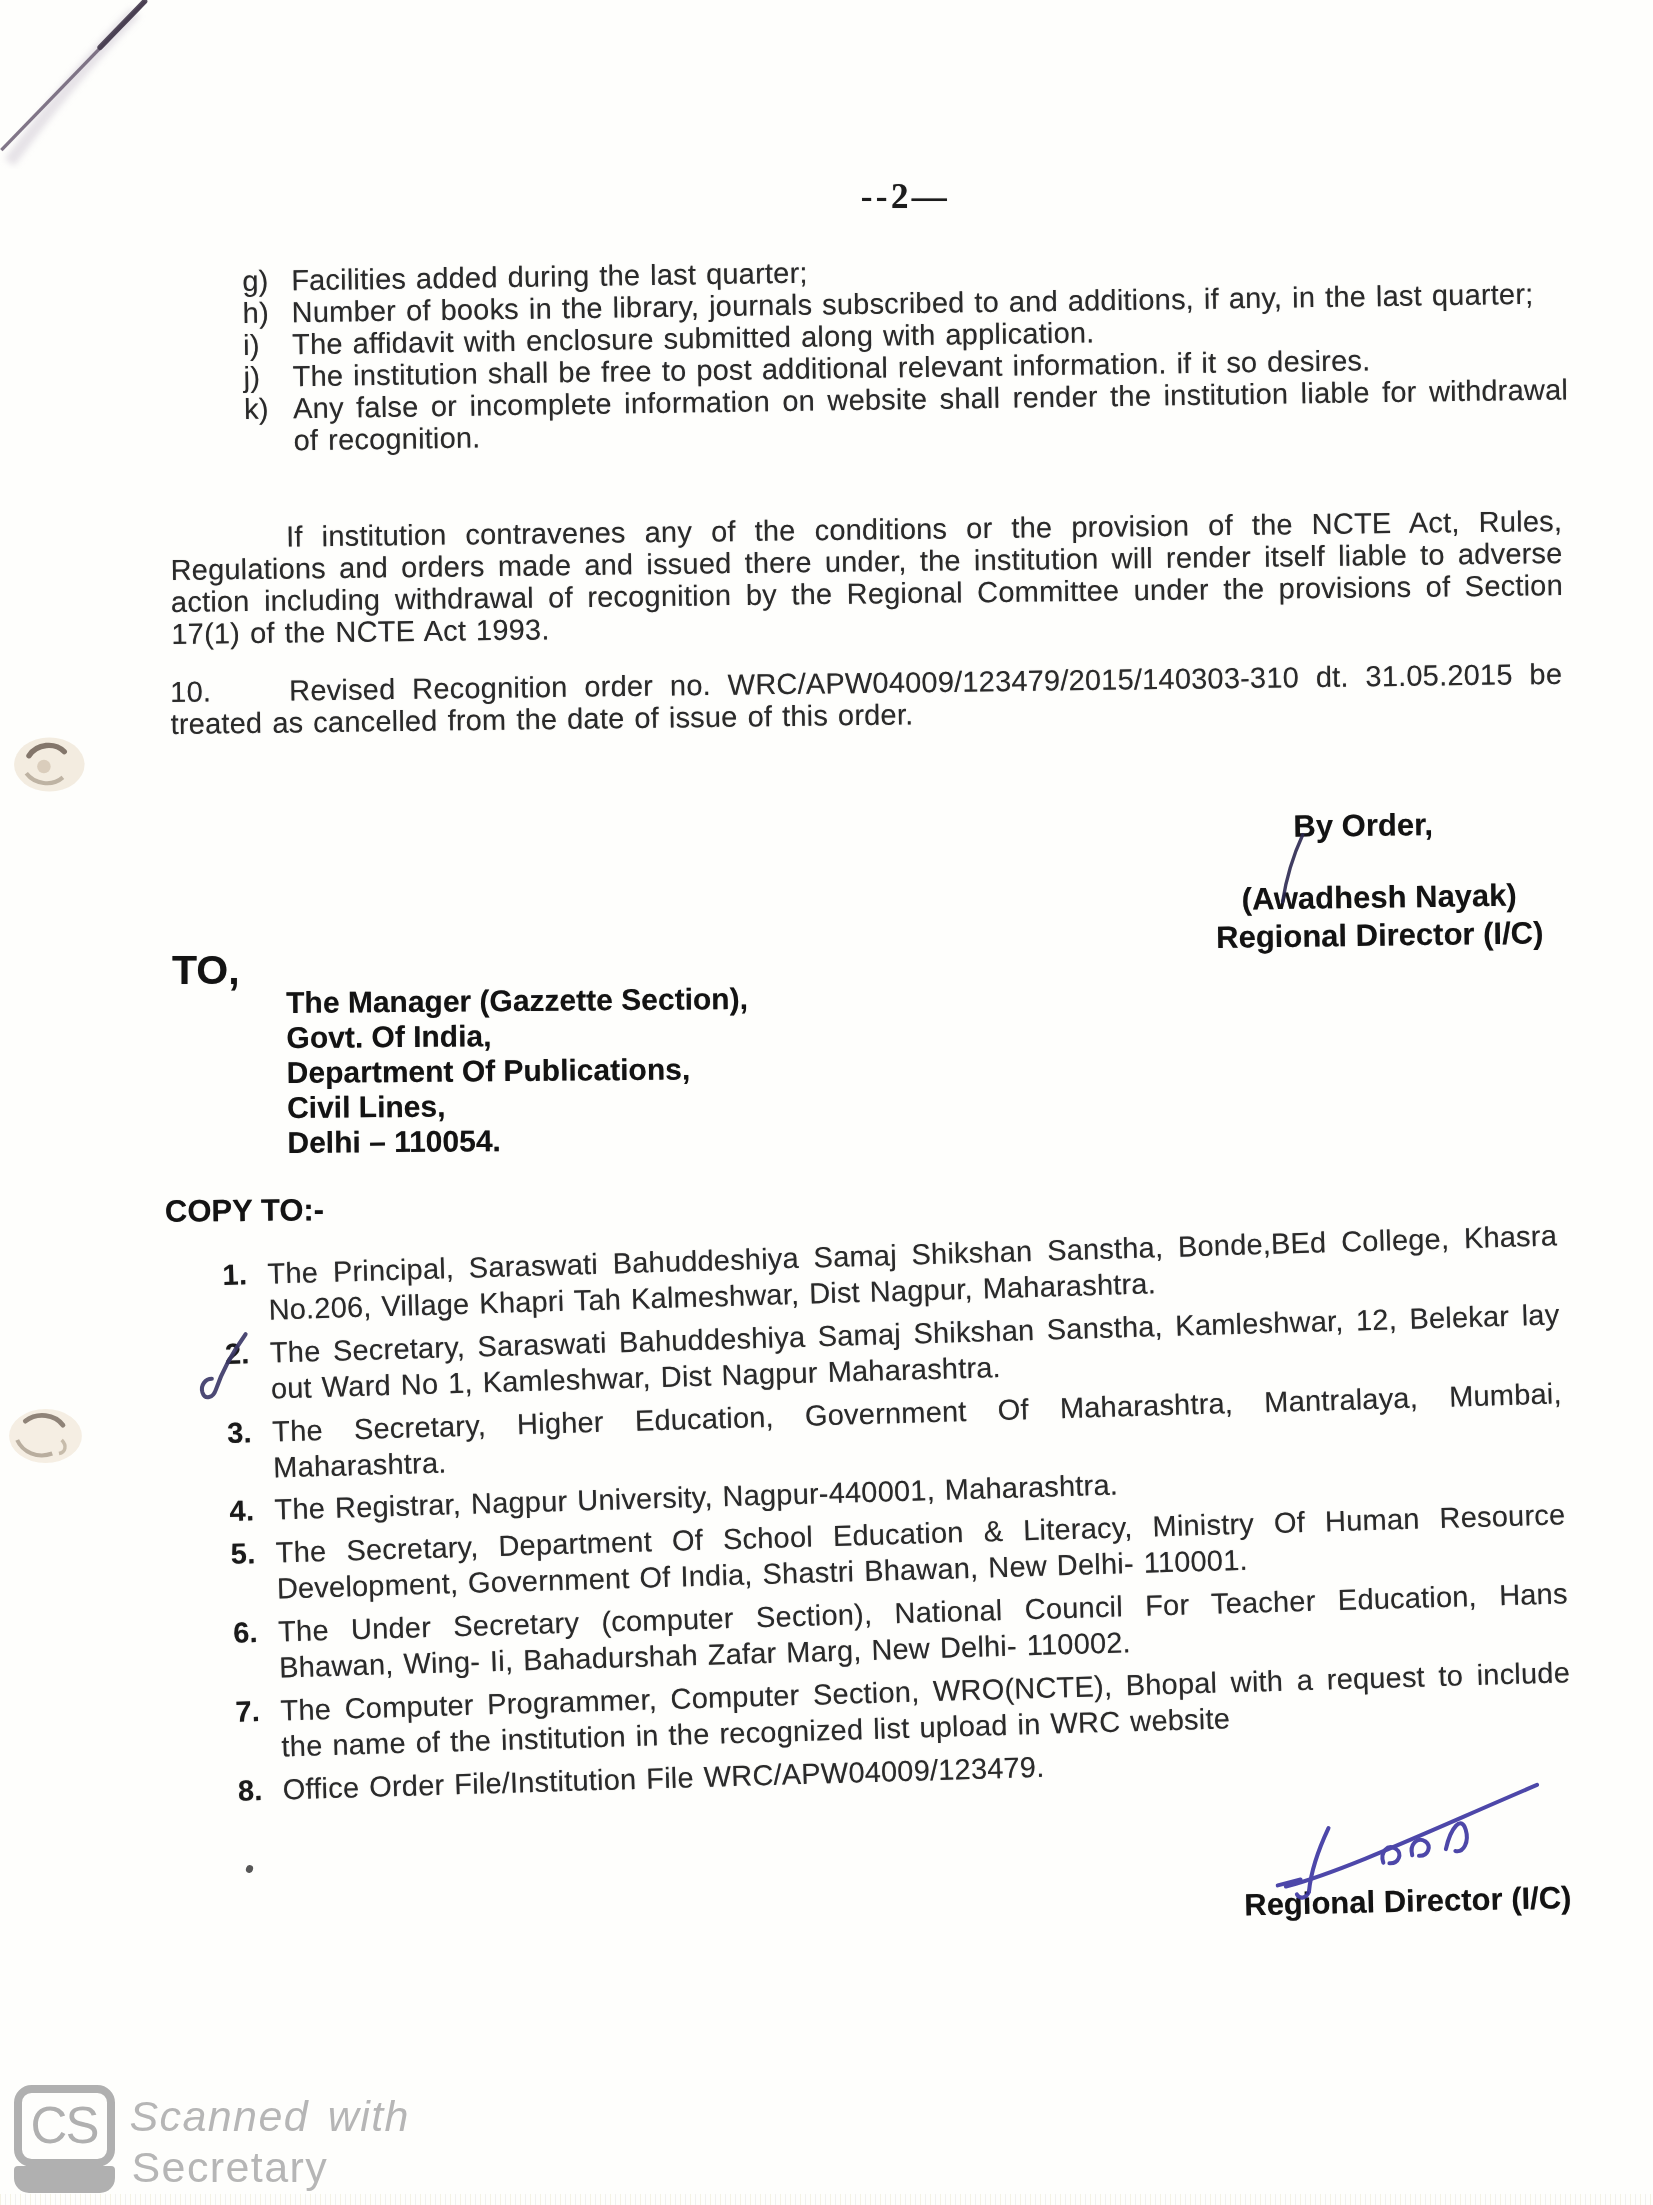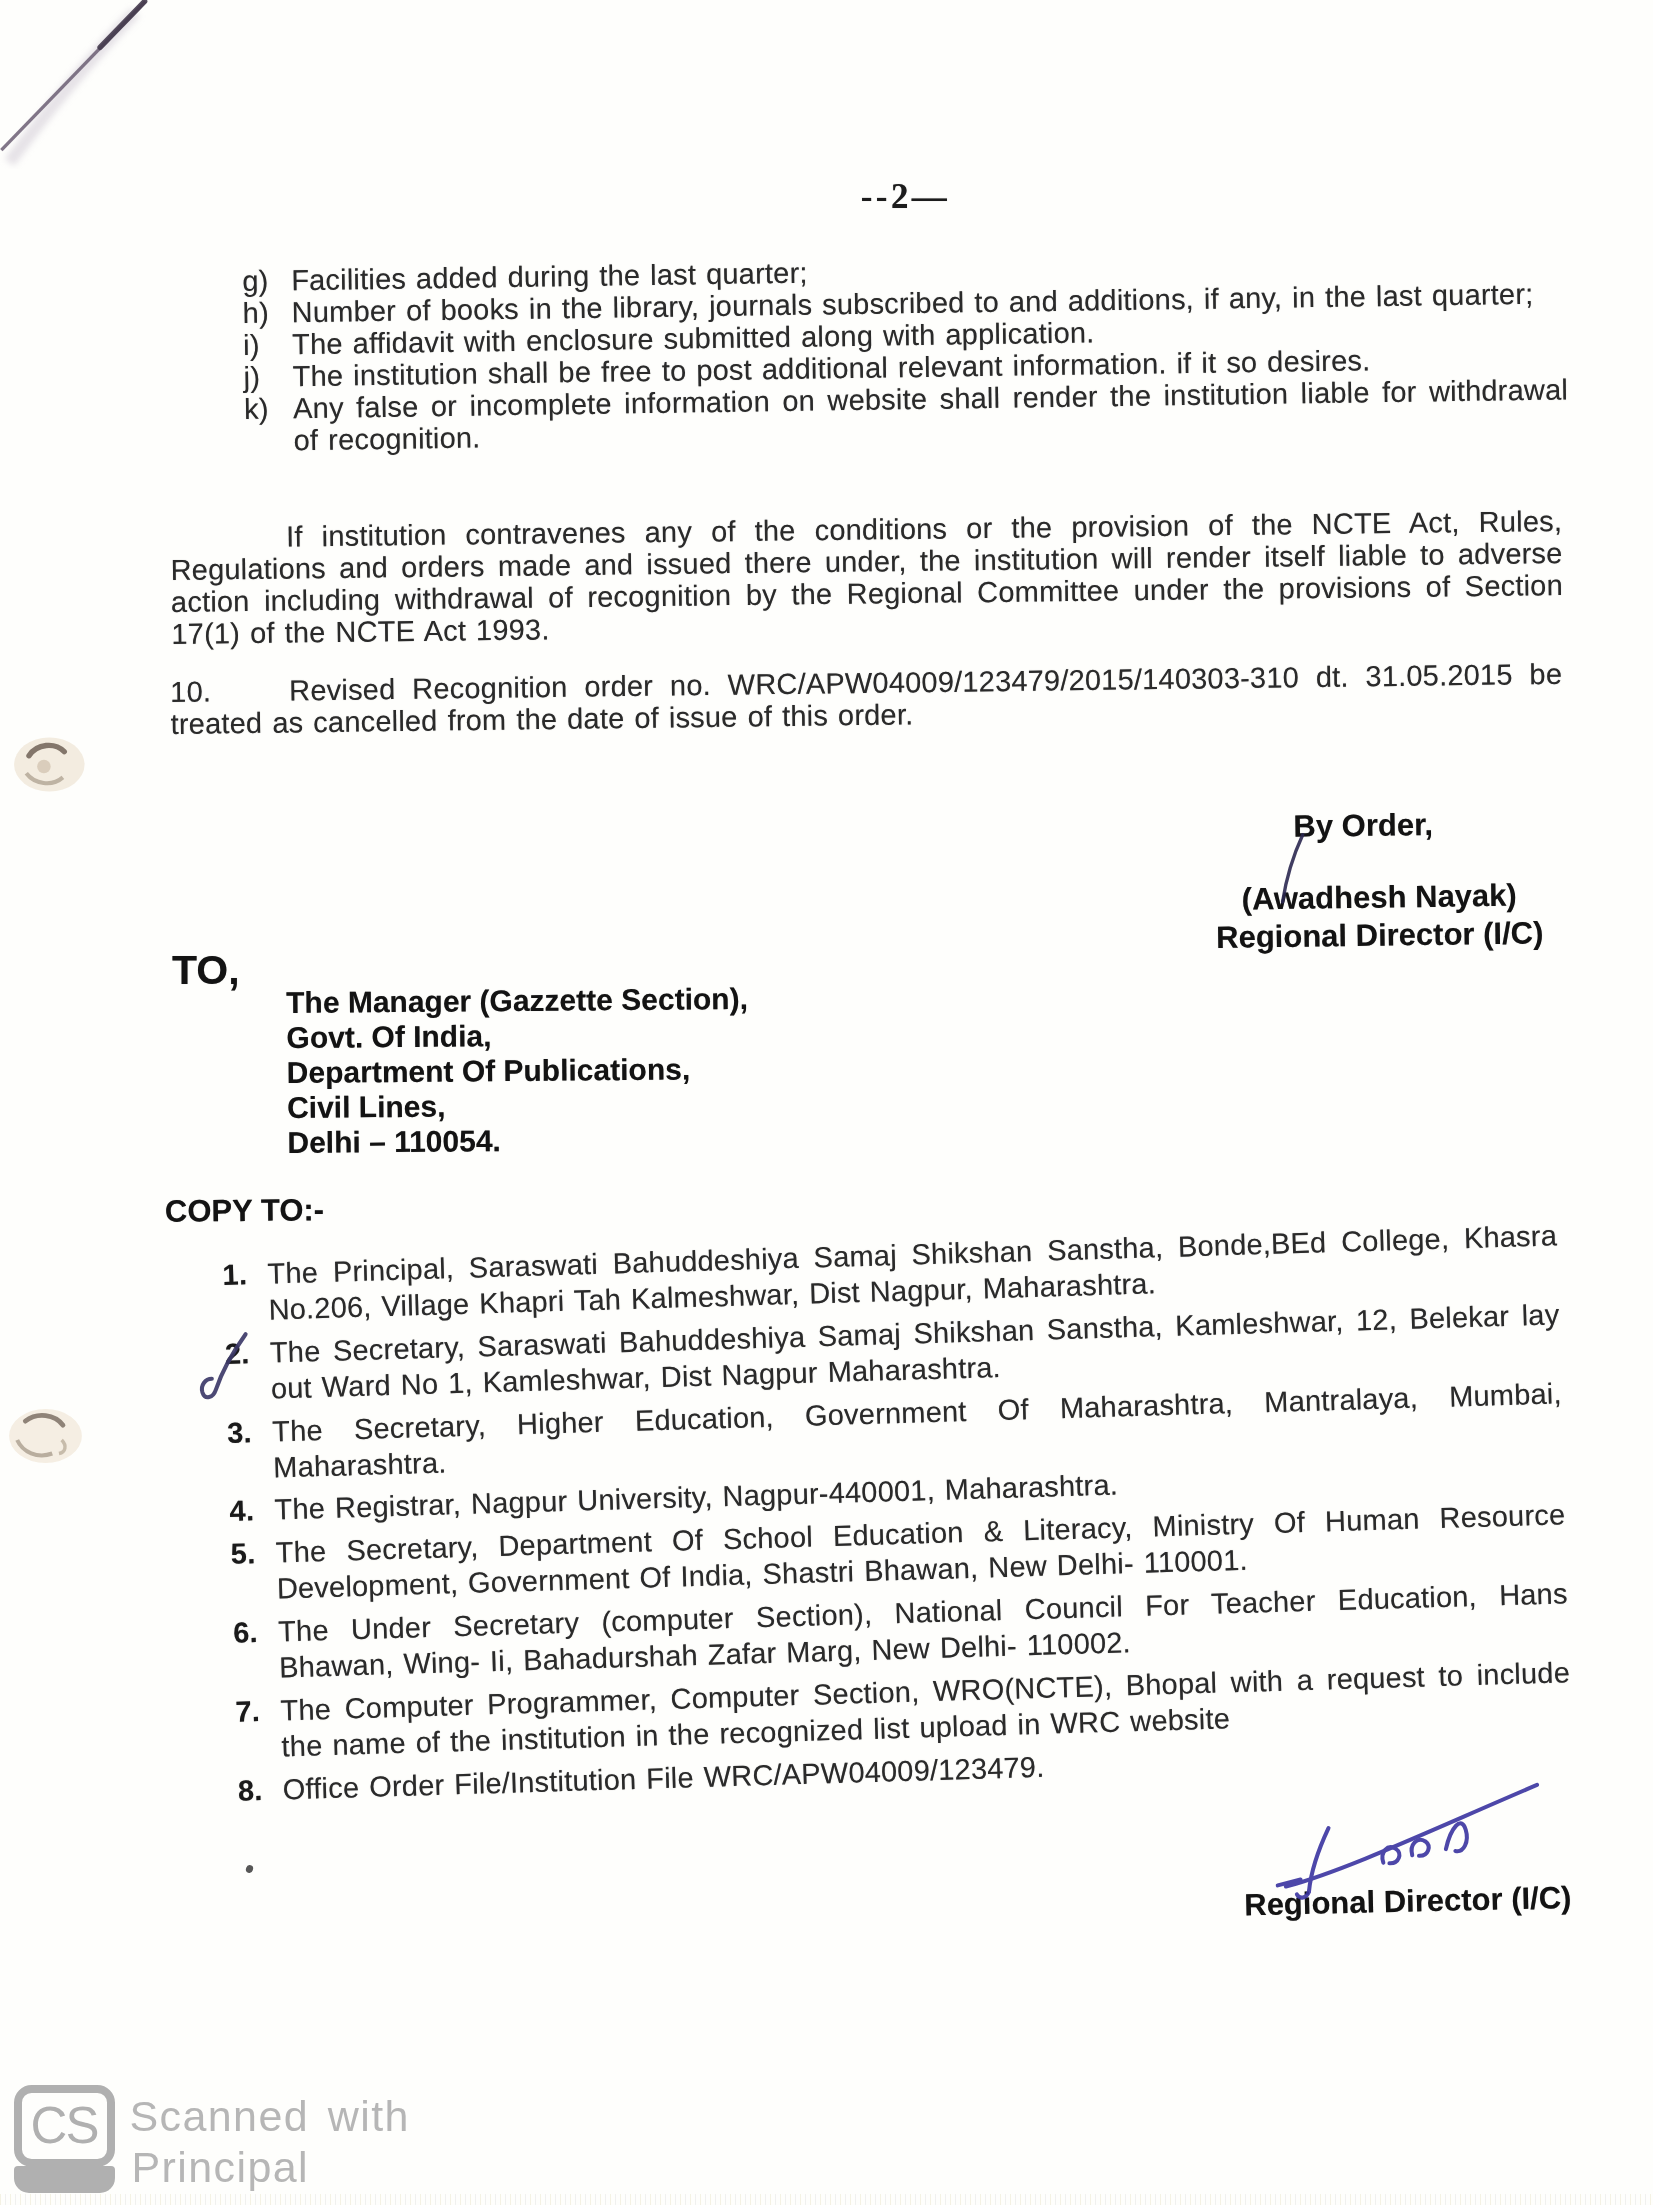--- a/index.html
+++ b/index.html
@@ -52,21 +52,21 @@
     background:#3a3a3a;opacity:.85;transform:rotate(20deg);}
   
   .wm{left:13.5px;top:2085px;width:608px;height:115px;opacity:.97;}
   .wm .frame{position:absolute;left:0;top:0;width:101px;height:82px;
     border:8.8px solid #aeaeae;border-radius:17.6px;box-sizing:border-box;}
   .wm .chin{position:absolute;left:0;top:81px;width:101px;height:27px;
     background:#aeaeae;border-radius:4px 4px 15px 15px;}
   .wm .cs{position:absolute;left:0;top:10.8px;width:101px;text-align:center;
     font-size:51px;font-weight:400;color:#aeaeae;letter-spacing:-2px;}
   .wm .t1{position:absolute;left:116px;top:6.8px;font-size:43px;color:#b4b4b4;
-    letter-spacing:1.4px;word-spacing:5.4px;}
+    letter-spacing:1.4px;word-spacing:5.4px;font-style:italic;}
   .wm .t2{position:absolute;left:118px;top:58px;font-size:43px;color:#b4b4b4;
     letter-spacing:1.4px;}
   .noise{left:0;right:0;bottom:0;height:10.8px;opacity:.9;
     background:repeating-linear-gradient(90deg,rgba(205,193,128,.22) 0 1.4px,transparent 1.4px 4.7px,rgba(170,170,170,.18) 4.7px 6px,transparent 6px 10px);}
 </style>
 </head>
 <body>
 
 <div class="sheet">
 
@@ -199,19 +199,19 @@
     <path d="M 30 24 C 48 10, 74 14, 86 30" stroke="#64554a" stroke-width="7" fill="none" opacity=".7" stroke-linecap="round"></path>
     <path d="M 18 52 C 26 70, 48 80, 70 72" stroke="#7d6d5c" stroke-width="6" fill="none" opacity=".5"></path>
     <path d="M 84 52 C 92 60, 90 70, 80 72" stroke="#9a8a74" stroke-width="5" fill="none" opacity=".5"></path>
   </svg>
 
   <div class="abs wm">
     <div class="frame"></div>
     <div class="chin"></div>
     <div class="cs">CS</div>
     <div class="t1">Scanned with</div>
-    <div class="t2">Principal</div>
+    <div class="t2">Secretary</div>
   </div>
 
   <div class="abs noise"></div>
 
 </div>
 
 
 </body></html>

